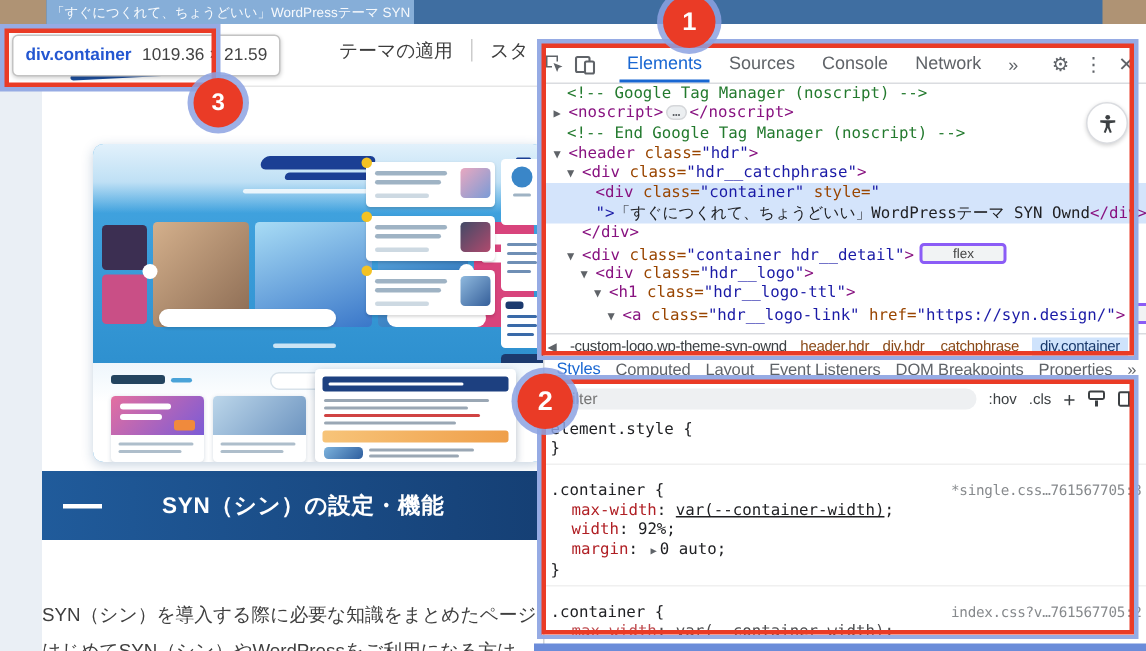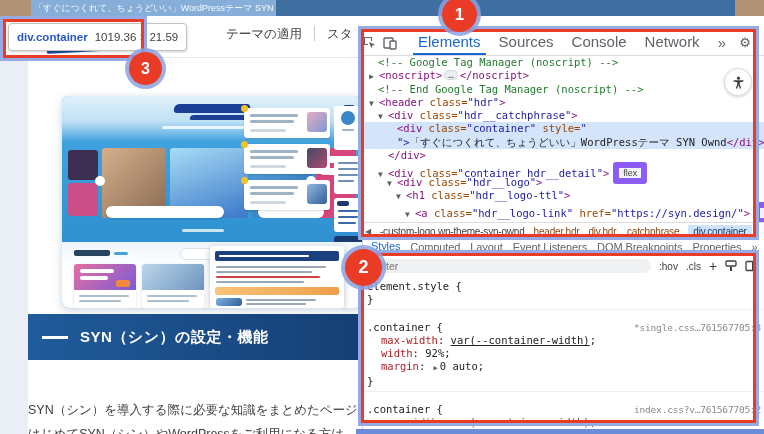--- a/index.html
+++ b/index.html
@@ -23,50 +23,50 @@
 
   
   #hero{left:62px;top:96px;width:300px;height:212px;border-radius:7px;overflow:hidden;z-index:2;
         background:linear-gradient(180deg,#47a9e4 0%,#2e90cf 70%,#3d9cd8 100%);box-shadow:0 2px 8px rgba(30,80,130,.25);}
   .blk{position:absolute;border-radius:3px;}
   .bar{position:absolute;border-radius:2px;}
 
   #section-heading{left:28px;top:314px;width:336px;height:46px;display:flex;align-items:center;z-index:1;
         background:linear-gradient(90deg,#205b9b,#153f74);color:#fff;}
   #section-heading .dash{width:26px;height:3px;background:#fff;margin:0 12px 0 14px;}
-  #section-heading .txt{font-size:15px;font-weight:bold;letter-spacing:.5px;}
+  #section-heading .txt{font-size:15px;font-weight:bold;letter-spacing:.5px;margin-left:28px;}
 
   #para{left:28px;top:398px;width:345px;height:36px;overflow:hidden;color:#3f3f3f;font-size:12.5px;line-height:24px;white-space:nowrap;z-index:1;}
 
   
   #tooltip{left:8px;top:23px;height:26px;background:#fff;border:1px solid #c3c3c3;border-radius:4px;
            display:flex;align-items:center;padding:0 8px;gap:7px;z-index:12;box-shadow:0 1px 3px rgba(0,0,0,.2);
            font-size:11.5px;white-space:nowrap;}
   #tooltip .sel{color:#2457d1;font-weight:bold;}
   #tooltip .dim{color:#424242;}
 
   
   #devtools{left:362px;top:30px;width:402px;height:404px;background:#fff;z-index:5;
             border-left:1px solid #d0d4d9;font-size:12px;color:#3c4043;}
   #dt-toolbar{left:0;top:0;width:402px;height:25px;border-bottom:1px solid #dadce0;display:flex;align-items:center;}
   .dt-icon{color:#5f6368;font-size:13px;width:20px;text-align:center;flex:none;}
   #dt-tabs{display:flex;height:25px;margin-left:6px;}
-  .dt-tab{padding:0 9px;line-height:24px;color:#5f6368;font-size:15px;position:relative;cursor:default;}
+  .dt-tab{padding:0 9px;line-height:24px;color:#5f6368;font-size:12px;position:relative;cursor:default;}
   .dt-tab.active{color:#1967d2;}
   .dt-tab.active::after{content:"";position:absolute;left:4px;right:4px;bottom:0;height:2px;background:#1967d2;}
   #dt-right{margin-left:auto;display:flex;align-items:center;gap:2px;padding-right:4px;}
 
   #tree{left:0;top:26px;width:402px;height:166px;overflow:hidden;
         font-family:"DejaVu Sans Mono",monospace;font-size:10.5px;}
   .t-line{height:13.3px;line-height:13.3px;white-space:nowrap;}
   .t-line.sel{background:#d4e4fb;}
   .tk-cm{color:#237a2e;} .tk-tg{color:#881280;} .tk-at{color:#994500;} .tk-av{color:#1a1aa6;}
   .tk-tx{color:#202124;} .tk-ar{color:#5f6368;font-size:8px;display:inline-block;width:10px;}
   .tk-bd{display:inline-block;margin-left:4px;font-family:"Liberation Sans",sans-serif;font-size:9px;line-height:10px;
-         color:#444;background:#f1f3f4;border:6px solid #8b5cf6;border-radius:3px;padding:0 4px;vertical-align:1px;}
+         color:#444;background:#f1f3f4;border:2px solid #8b5cf6;border-radius:3px;padding:0 20px;vertical-align:1px;}
   .tk-el{display:inline-block;font-size:9px;line-height:8px;color:#5f6368;background:#eceff1;border:1px solid #d5d7da;
          border-radius:6px;padding:0 3px;margin:0 2px;vertical-align:1px;}
 
   #a11y-fab{left:361px;top:38px;width:26px;height:26px;border-radius:50%;background:#fff;border:1px solid #dadce0;
             box-shadow:0 1px 3px rgba(0,0,0,.18);display:flex;align-items:center;justify-content:center;}
 
   #crumbs{left:0;top:192px;width:402px;height:16px;border-top:1px solid #dadce0;display:flex;align-items:center;
           font-size:10px;letter-spacing:-0.2px;white-space:nowrap;overflow:hidden;gap:9px;padding-left:2px;}
   .crumb{color:#3c4043;} .crumb.cls{color:#8a4a18;} 
   .crumb.selc{background:#cfe3fc;color:#19396b;padding:1px 5px;}

